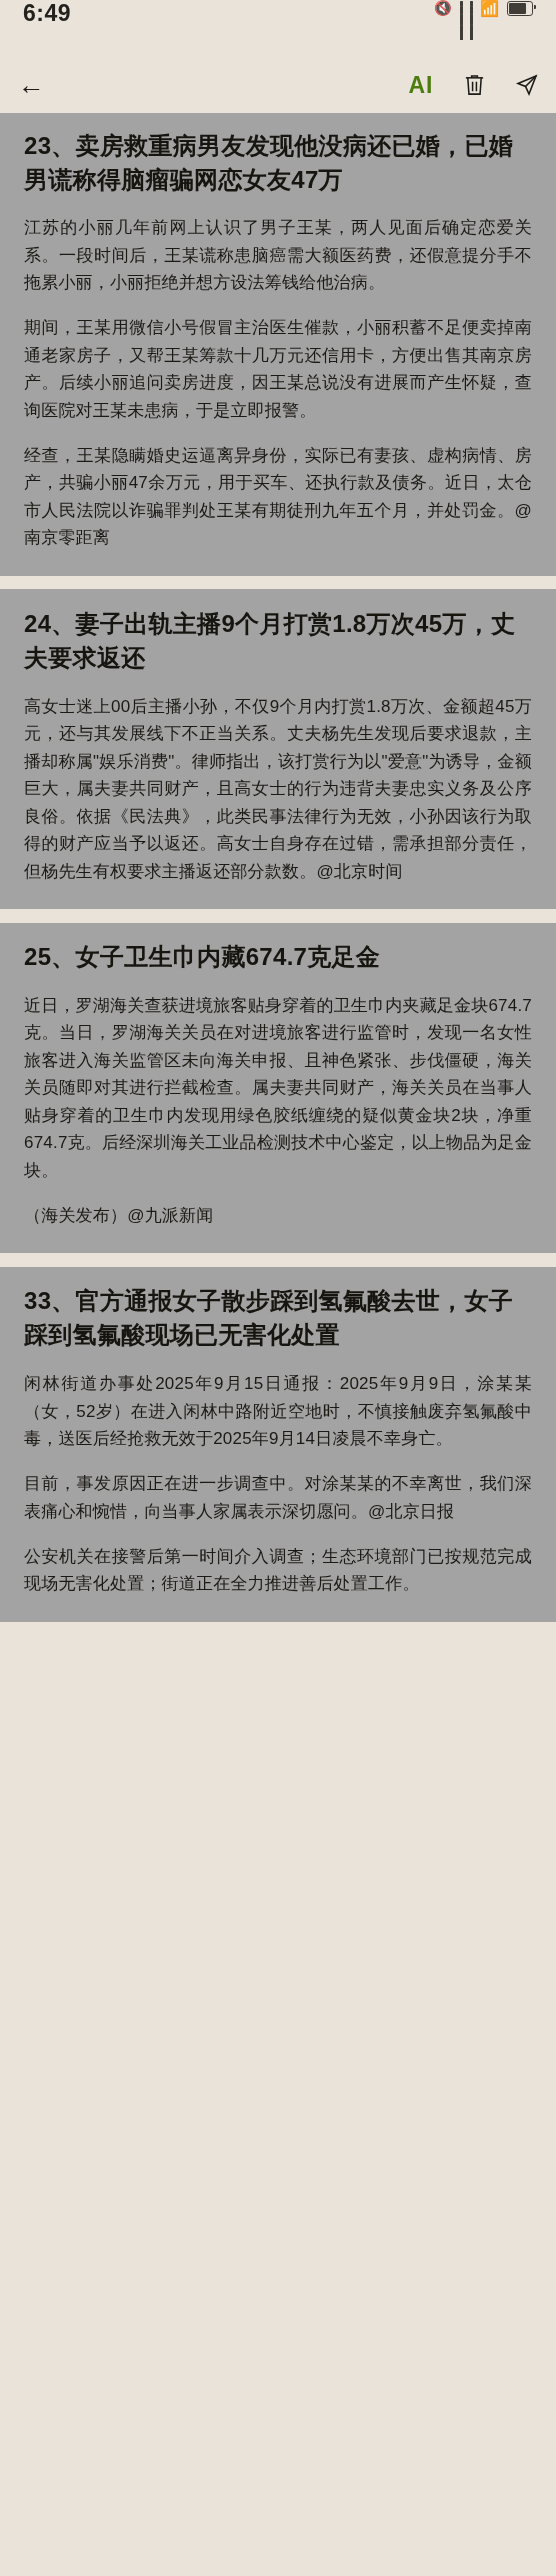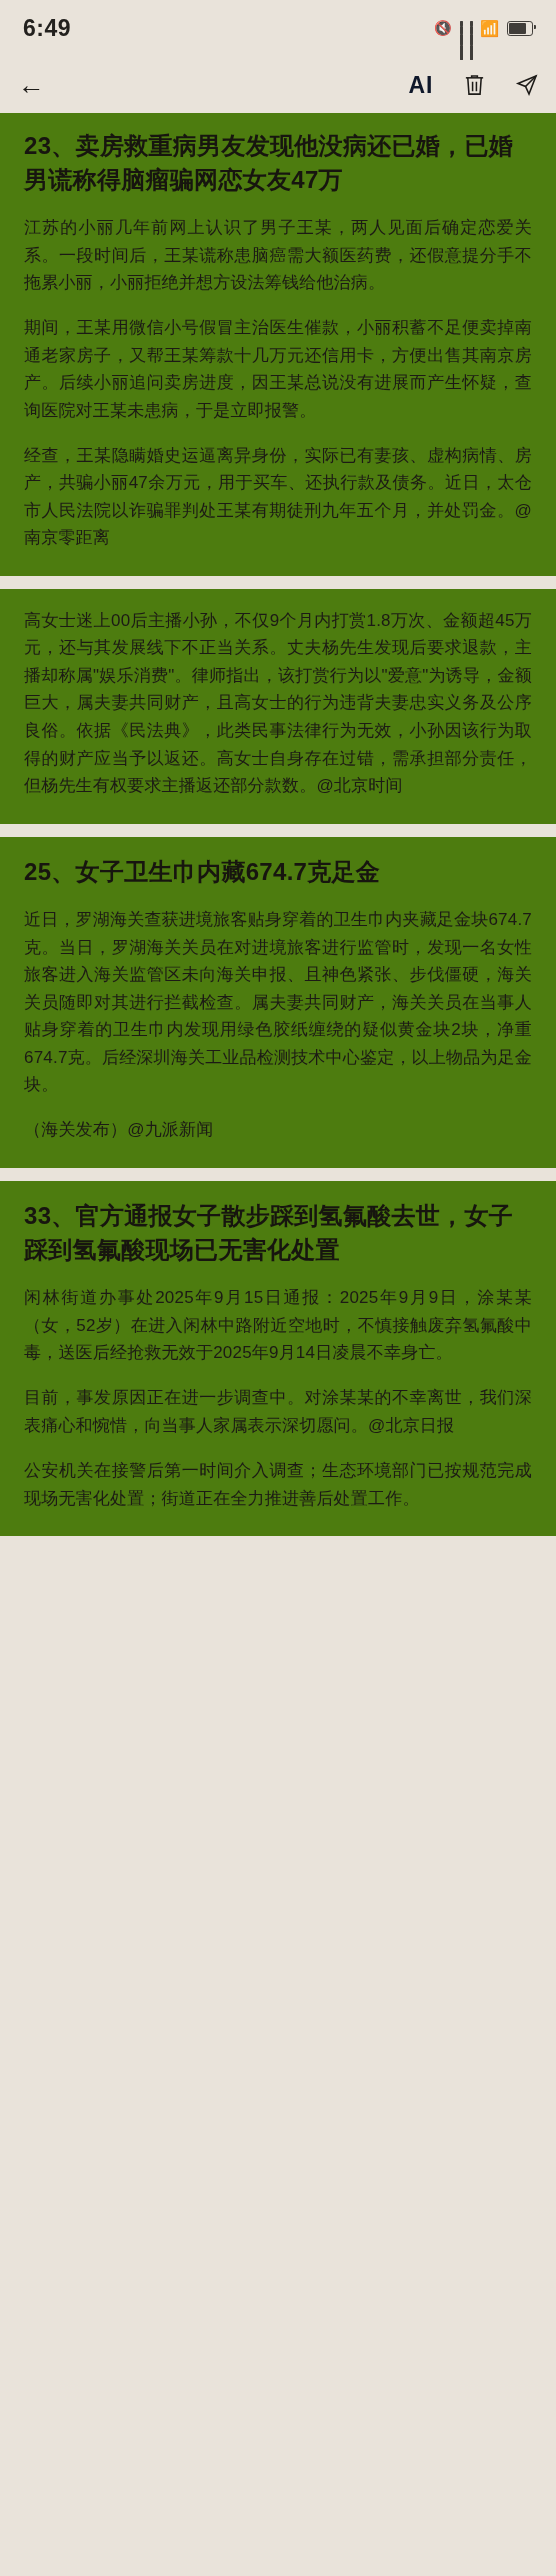--- a/index.html
+++ b/index.html
@@ -18,21 +18,21 @@
     min-height: 3159px;
     background: #e9e3da;
     position: relative;
     display: flex;
     flex-direction: column;
   }
   
   .status-bar {
     height: 57px;
     display: flex;
-    align-items: center;
+    align-items: flex-start;
     justify-content: space-between;
     padding: 0 23px;
     box-sizing: border-box;
     color: #23211e;
   }
   .status-left {
     font-size: 23px;
     font-weight: bold;
     letter-spacing: 0.5px;
     font-family: "Liberation Sans", sans-serif;
@@ -108,35 +108,35 @@
   }
   .nav-right {
     margin-left: auto;
     display: flex;
     align-items: center;
     gap: 29px;
   }
   .nav-ai {
     font-size: 23px;
     font-weight: bold;
-    color: #0f172a;
+    color: #4d7c0f;
     letter-spacing: 1px;
   }
   .nav-ico {
     font-size: 23px;
     color: #1d1b18;
   }
   .trash-svg, .send-svg { display: block; }
 
   
   .content {
     padding: 0 0 31px 0;
   }
   .article {
-    background: #4d7c0f;
+    background: #a3a3a3;
     margin: 0 0 13.4px 0;
     padding: 17.5px 24px 24px 24px;
     box-sizing: border-box;
   }
   .article.first { padding-top: 15.5px; }
   .art-title {
     font-size: 24px;
     line-height: 1.42;
     font-weight: bold;
     color: #17150f;
@@ -205,20 +205,21 @@
   <div class="content">
 
     <div class="article first">
       <div class="art-title">23、卖房救重病男友发现他没病还已婚，已婚男谎称得脑瘤骗网恋女友47万</div>
       <p class="art-p">江苏的小丽几年前网上认识了男子王某，两人见面后确定恋爱关系。一段时间后，王某谎称患脑癌需大额医药费，还假意提分手不拖累小丽，小丽拒绝并想方设法筹钱给他治病。</p>
       <p class="art-p">期间，王某用微信小号假冒主治医生催款，小丽积蓄不足便卖掉南通老家房子，又帮王某筹款十几万元还信用卡，方便出售其南京房产。后续小丽追问卖房进度，因王某总说没有进展而产生怀疑，查询医院对王某未患病，于是立即报警。</p>
       <p class="art-p">经查，王某隐瞒婚史运逼离异身份，实际已有妻孩、虚构病情、房产，共骗小丽47余万元，用于买车、还执行款及债务。近日，太仓市人民法院以诈骗罪判处王某有期徒刑九年五个月，并处罚金。@南京零距离</p>
     </div>
 
     <div class="article">
+      <div class="art-title">24、妻子出轨主播9个月打赏1.8万次45万，丈夫要求返还</div>
       <p class="art-p">高女士迷上00后主播小孙，不仅9个月内打赏1.8万次、金额超45万元，还与其发展线下不正当关系。丈夫杨先生发现后要求退款，主播却称属"娱乐消费"。律师指出，该打赏行为以"爱意"为诱导，金额巨大，属夫妻共同财产，且高女士的行为违背夫妻忠实义务及公序良俗。依据《民法典》，此类民事法律行为无效，小孙因该行为取得的财产应当予以返还。高女士自身存在过错，需承担部分责任，但杨先生有权要求主播返还部分款数。@北京时间</p>
     </div>
 
     <div class="article">
       <div class="art-title">25、女子卫生巾内藏674.7克足金</div>
       <p class="art-p">近日，罗湖海关查获进境旅客贴身穿着的卫生巾内夹藏足金块674.7克。当日，罗湖海关关员在对进境旅客进行监管时，发现一名女性旅客进入海关监管区未向海关申报、且神色紧张、步伐僵硬，海关关员随即对其进行拦截检查。属夫妻共同财产，海关关员在当事人贴身穿着的卫生巾内发现用绿色胶纸缠绕的疑似黄金块2块，净重674.7克。后经深圳海关工业品检测技术中心鉴定，以上物品为足金块。</p>
       <p class="art-p">（海关发布）@九派新闻</p>
     </div>
 
     <div class="article">

